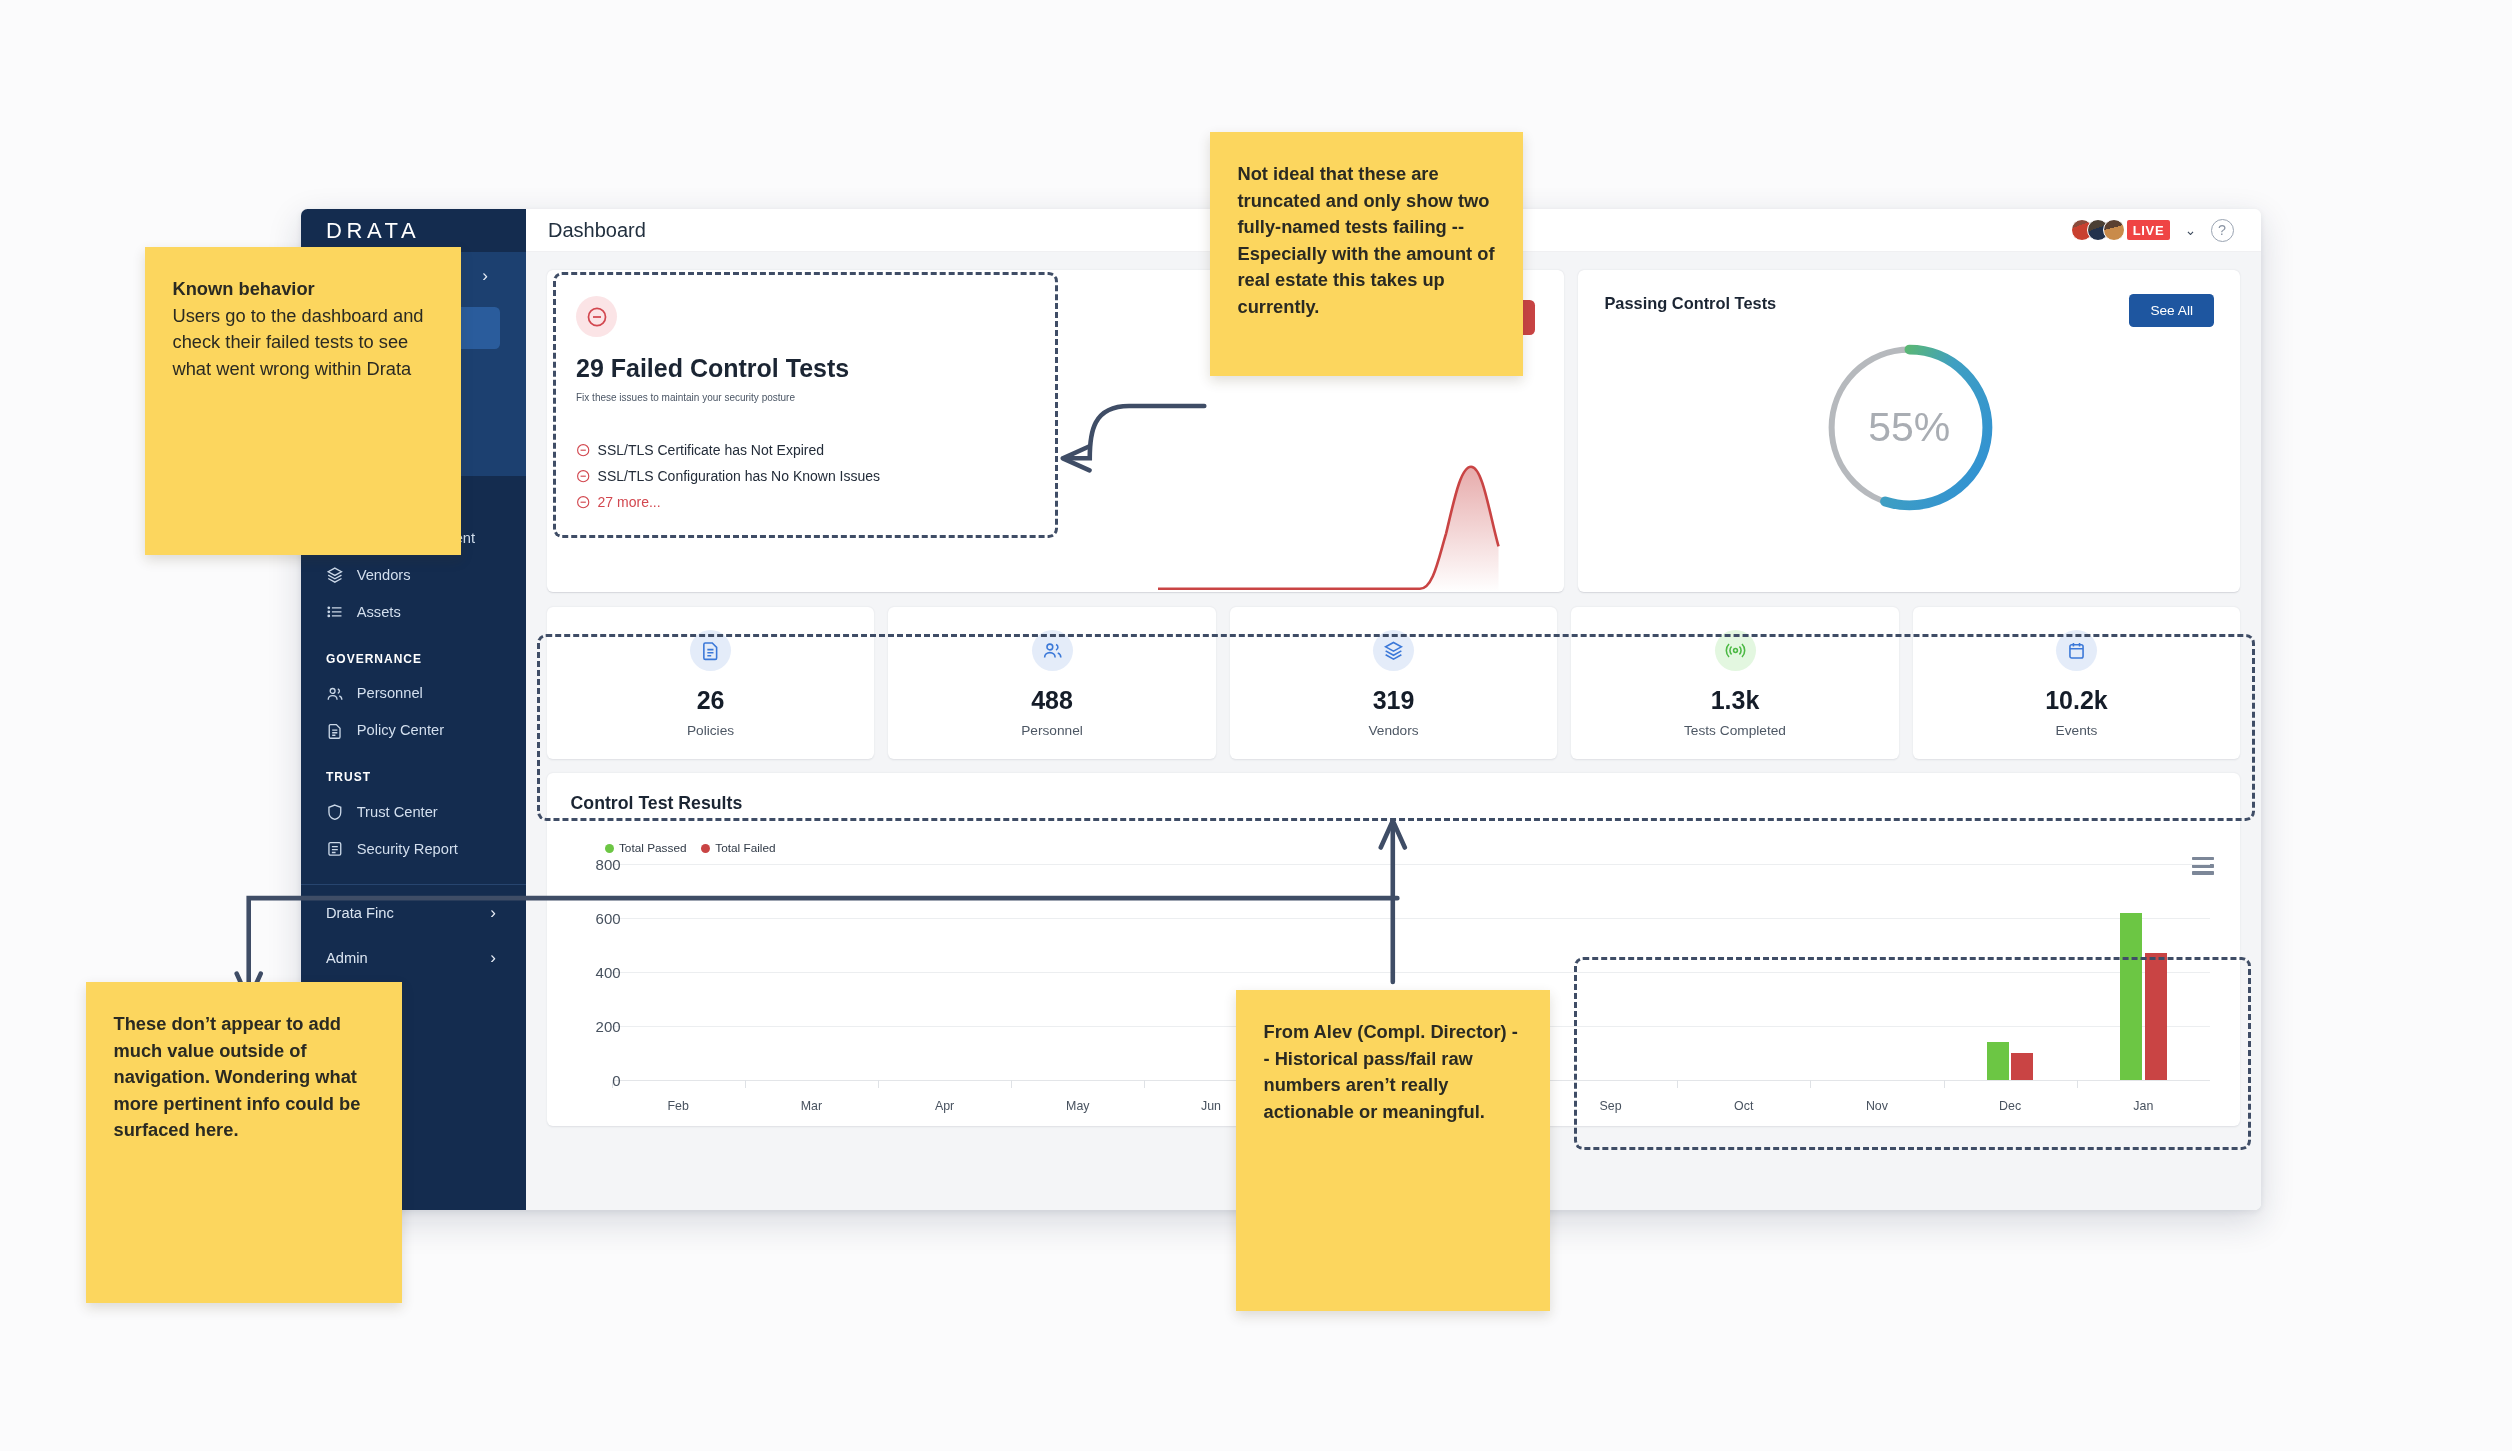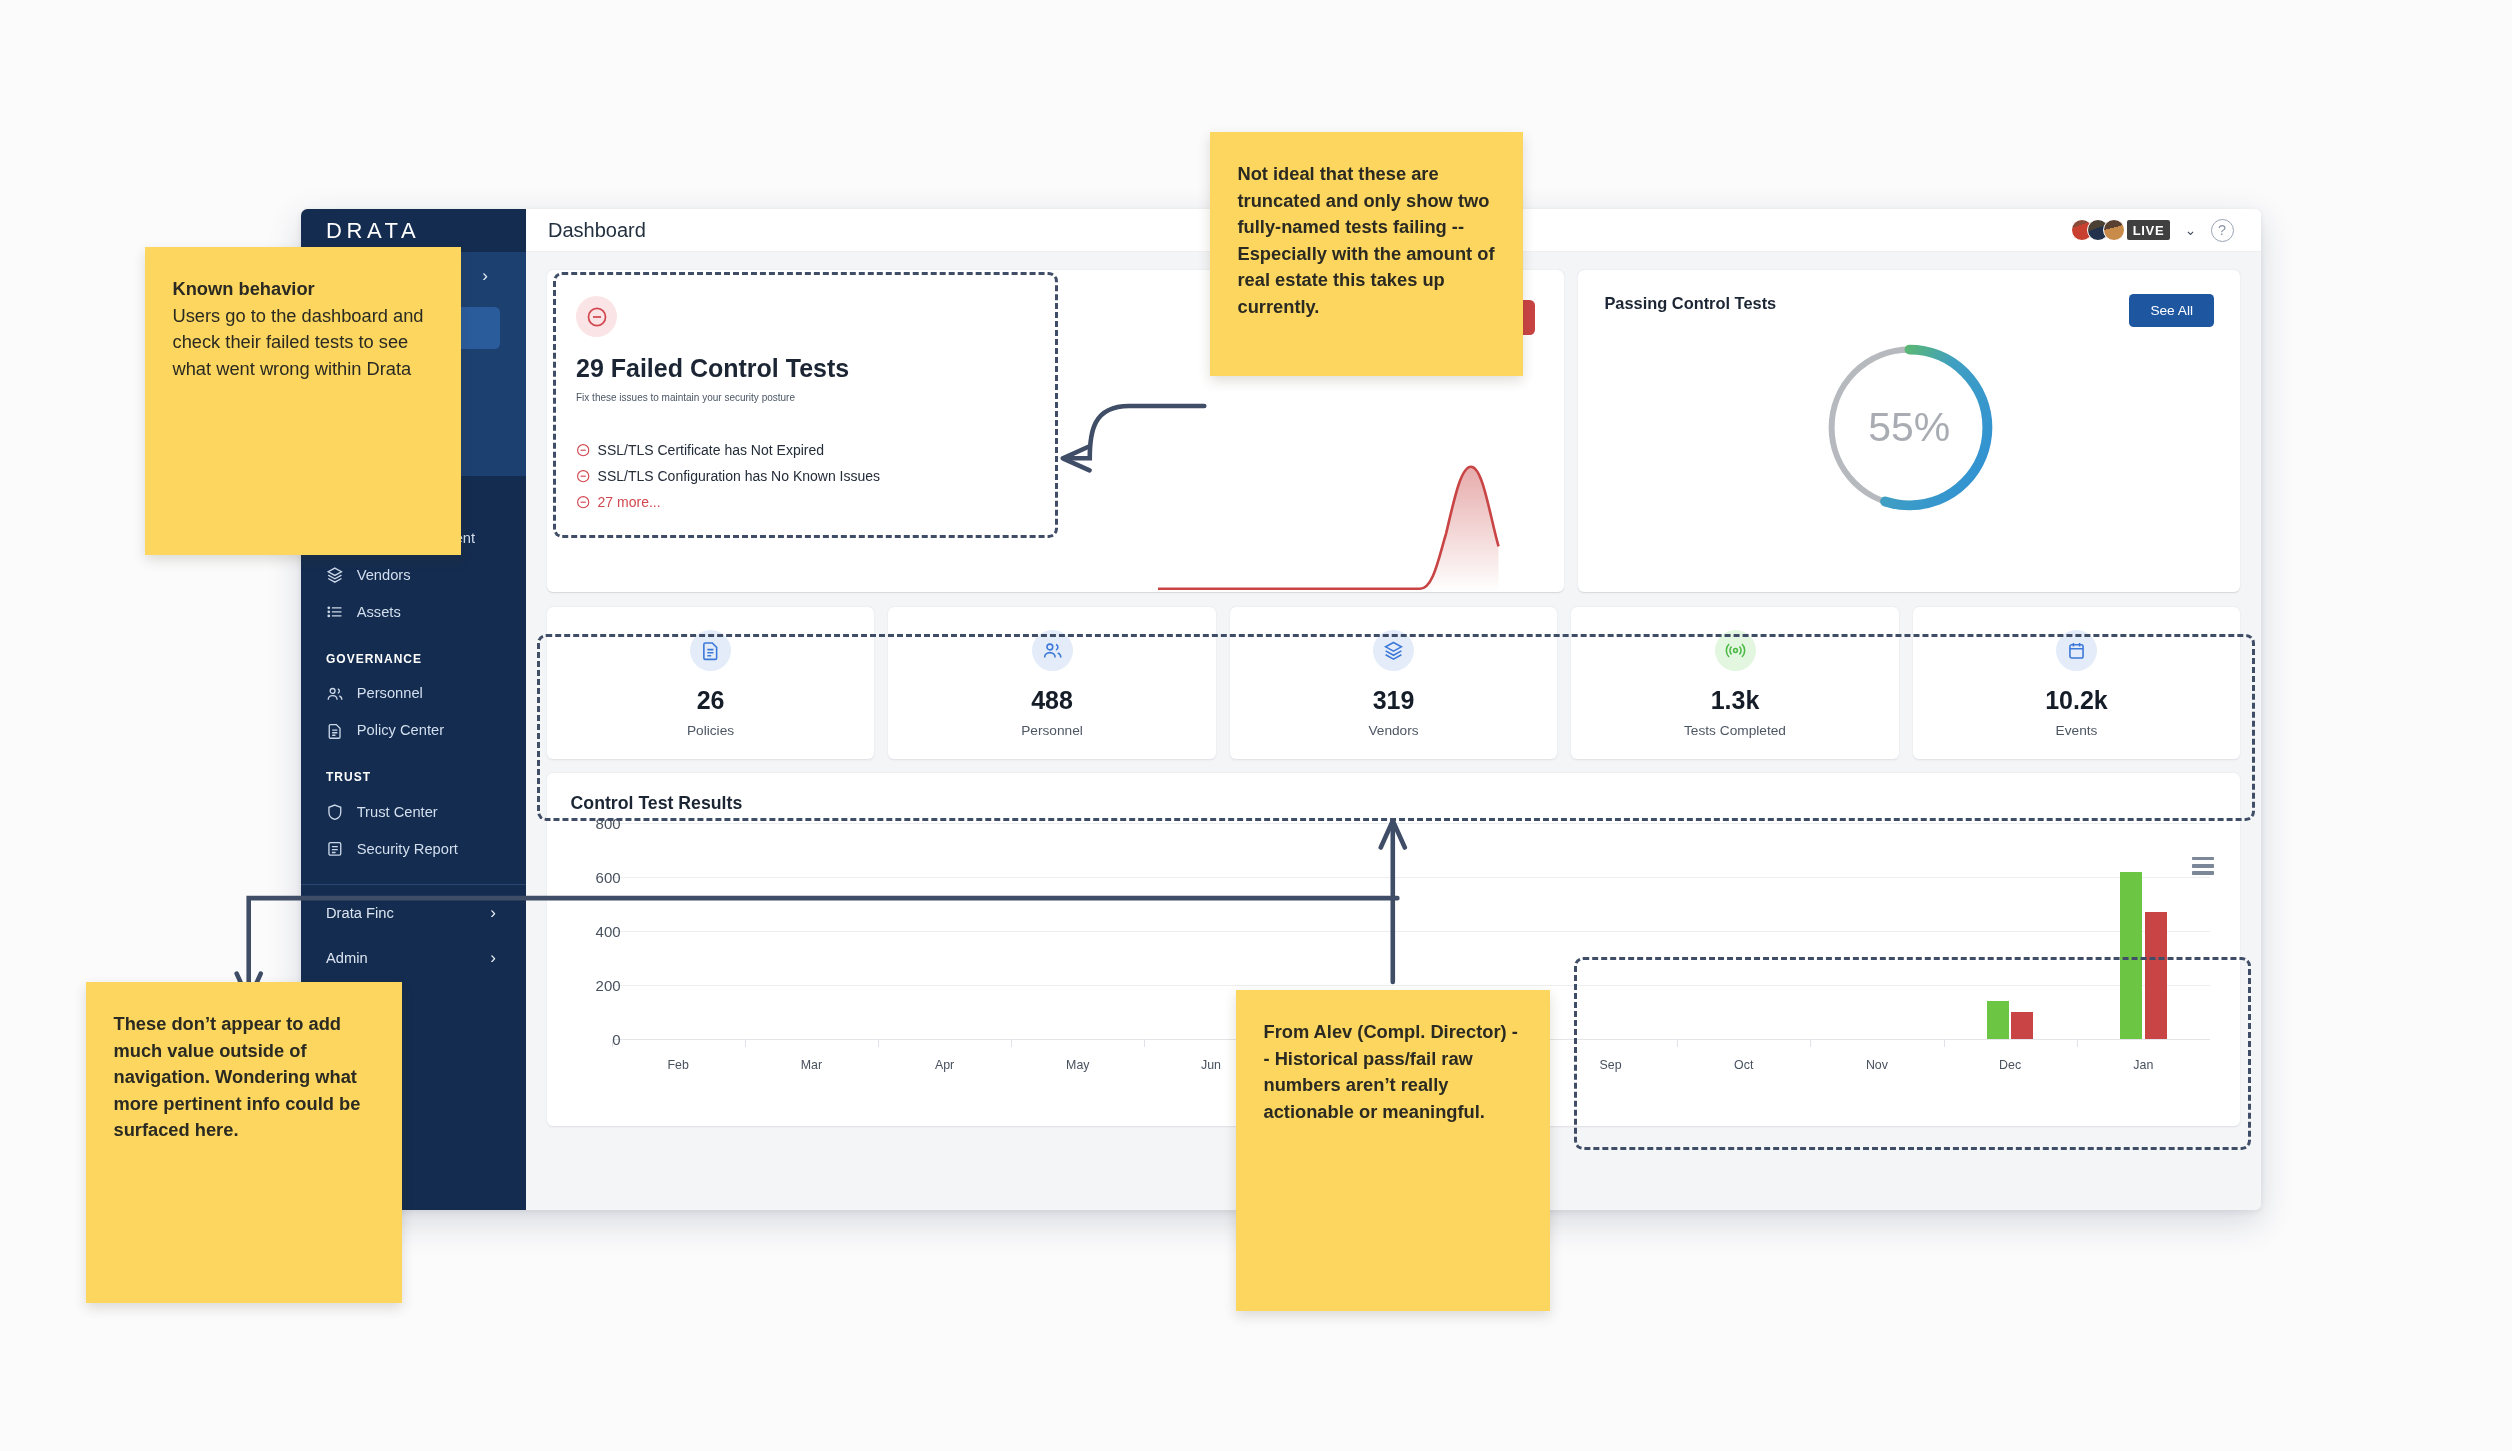--- a/index.html
+++ b/index.html
@@ -90,21 +90,21 @@
   .avatars { display: flex; align-items: center; }
   .avatars .av {
     width: 22px; height: 22px; border-radius: 50%;
     margin-left: -5.9px; border: 1.3px solid #fff;
   }
   .avatars .av:first-child { margin-left: 0; }
   .av1 { background: linear-gradient(160deg,#8a4a3a 30%,#c8402f 30%); }
   .av2 { background: linear-gradient(160deg,#4b4034 42%,#22324c 42%); }
   .av3 { background: linear-gradient(165deg,#5a4030 40%,#c98b4a 40%); }
   .live-badge {
-    background: #404040; color: #fff;
+    background: #ef4444; color: #fff;
     font-size: 13px; font-weight: bold; letter-spacing: 0.7px;
     padding: 2.6px 5.9px; border-radius: 2px; margin-left: 2px;
   }
   .caret-dn { color: #3c4a5c; font-size: 13.7px; }
   .help-icon {
     width: 23px; height: 23px; border-radius: 50%;
     border: 1.6px solid #9aa4b2; color: #8b95a4;
     display: flex; align-items: center; justify-content: center;
     font-size: 14.4px;
   }
@@ -498,20 +498,30 @@
                   <path d="M4.5 10h15M8.5 3.4v4M15.5 3.4v4"></path>
                 </svg>
               </div>
             <div class="stat-val">10.2k</div>
             <div class="stat-lbl">Events</div>
           </div>
         </div>
 
         <div class="chart-card">
           <div class="chart-title">Control Test Results</div>
+          <div class="chart-legend">
+            <div class="legend-item">
+              <span class="dot" id="dot-pass" style="background: rgb(108, 198, 68);"></span>
+              <span>Total Passed</span>
+            </div>
+            <div class="legend-item">
+              <span class="dot" id="dot-fail" style="background: rgb(201, 68, 68);"></span>
+              <span>Total Failed</span>
+            </div>
+          </div>
           <div class="burger">
               <i></i>
               <i></i>
               <i></i>
             </div>
           <div class="plot" id="plot">
               <div class="gridline axis" style="top: 216px;"></div>
               <div class="ylab" style="top: 216px;">0</div>
               <div class="gridline" style="top: 162px;"></div>
               <div class="ylab" style="top: 162px;">200</div>

